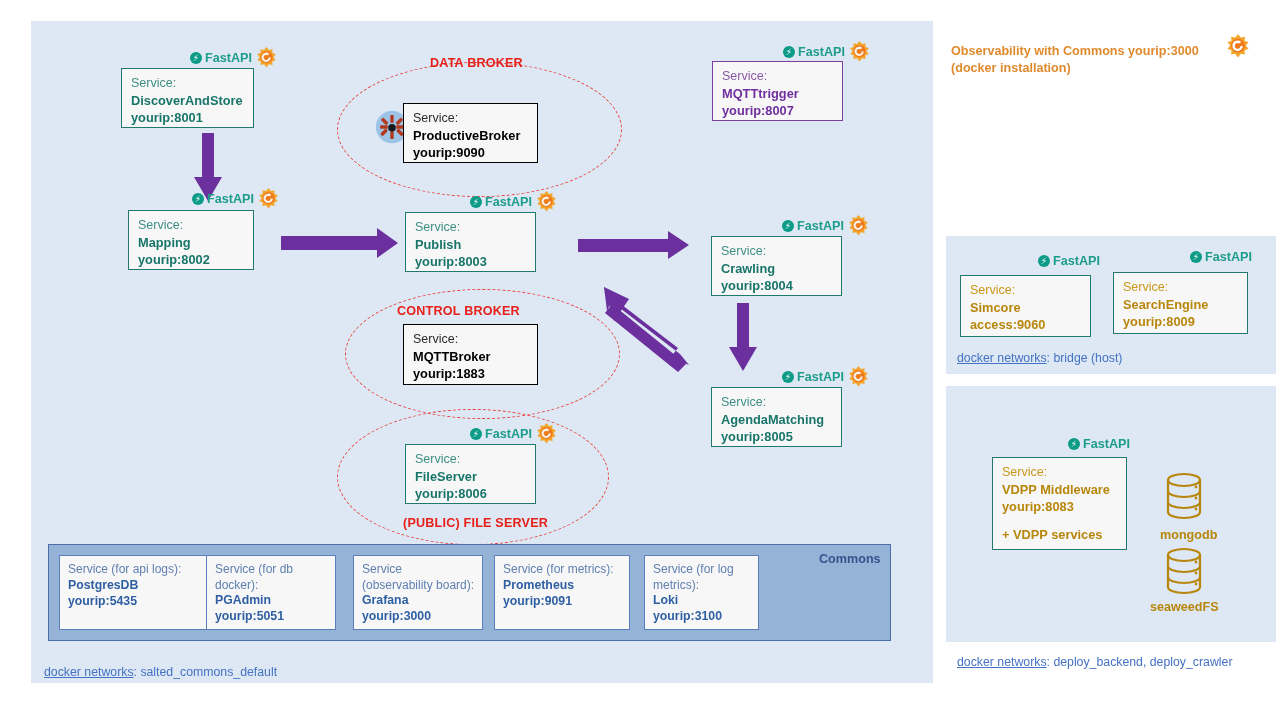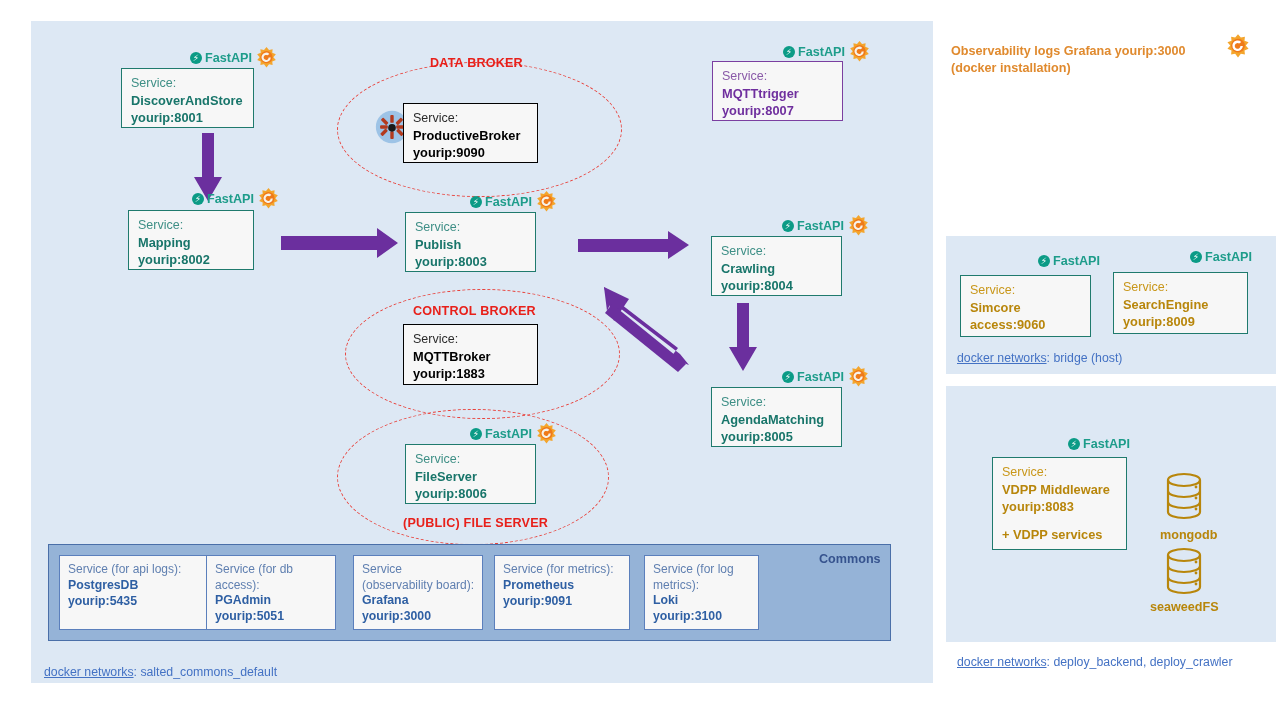--- a/index.html
+++ b/index.html
@@ -61,21 +61,21 @@
 <body>
 
 <div class="panel" id="main-panel"></div>
 <div class="panel" id="bridge-panel"></div>
 <div class="panel" id="backend-panel"></div>
 
 <div class="ellipse" style="left:337px;top:62px;width:285px;height:135px;"></div>
 <div class="elabel" style="left:430px;top:56px;">DATA BROKER</div>
 
 <div class="ellipse" style="left:345px;top:289px;width:275px;height:130px;"></div>
-<div class="elabel" style="left:413px;top:304px;">CONTROL BROKER</div>
+<div class="elabel" style="left:397px;top:304px;">CONTROL BROKER</div>
 
 <div class="ellipse" style="left:337px;top:409px;width:272px;height:136px;"></div>
 <div class="elabel" style="left:403px;top:516px;">(PUBLIC) FILE SERVER</div>
 
 <div class="arrow" style="left:193px;top:133px;">
   <svg width="30" height="70" viewBox="0 0 30 70">
       <polygon points="9,0 21,0 21,44 29,44 15,68 1,44 9,44" fill="#6b2f9e"></polygon>
     </svg>
 </div>
 <div class="arrow" style="left:281px;top:228px;">
@@ -298,21 +298,21 @@
 
 <div style="position:absolute;left:48px;top:544px;width:843px;height:97px;background:#95b3d7;border:1.3px solid #4a6fa8;box-sizing:border-box;"></div>
 <div class="commons-label" style="left:819px;top:552px;">Commons</div>
 
 <div class="commons-box" style="left:59px;top:555px;width:152px;height:75px;">
   <div class="k">Service (for api logs):</div>
   <div class="v">PostgresDB</div>
   <div class="v">yourip:5435</div>
 </div>
 <div class="commons-box" style="left:206px;top:555px;width:130px;height:75px;">
-  <div class="k">Service (for db access):</div>
+  <div class="k">Service (for db docker):</div>
   <div class="v">PGAdmin</div>
   <div class="v">yourip:5051</div>
 </div>
 <div class="commons-box" style="left:353px;top:555px;width:130px;height:75px;">
   <div class="k">Service (observability board):</div>
   <div class="v">Grafana</div>
   <div class="v">yourip:3000</div>
 </div>
 <div class="commons-box" style="left:494px;top:555px;width:136px;height:75px;">
   <div class="k">Service (for metrics):</div>
@@ -322,19 +322,19 @@
 <div class="commons-box" style="left:644px;top:555px;width:115px;height:75px;">
   <div class="k">Service (for log metrics):</div>
   <div class="v">Loki</div>
   <div class="v">yourip:3100</div>
 </div>
 
 <div class="dockernets" style="left:44px;top:653px;margin-top:12px;">
   <u>docker networks</u><span>: </span><span>salted_commons_default</span>
 </div>
 
-<div class="note" style="left:951px;top:43px;width:250px;">Observability logs Grafana yourip:3000
+<div class="note" style="left:951px;top:43px;width:250px;">Observability with Commons yourip:3000
 (docker installation)</div>
 <svg style="position:absolute;left:1225px;top:33px;width:26px;height:26px;" viewBox="0 0 64 64">
   <path d="M32 3 L39 11 L49 9 L48 19 L58 23 L51 31 L58 39 L48 43 L49 53 L39 51 L32 60 L25 51 L15 53 L16 43 L6 39 L13 31 L6 23 L16 19 L15 9 L25 11 Z" fill="#f4a52c"></path>
   <circle cx="32" cy="31" r="17" fill="#ef7a1a"></circle>
   <path d="M40 22a13 13 0 1 0 4 10 h-6 a7 7 0 1 1 -3 -6 z" fill="#ffffff"></path>
 </svg>
 
 </body></html>

